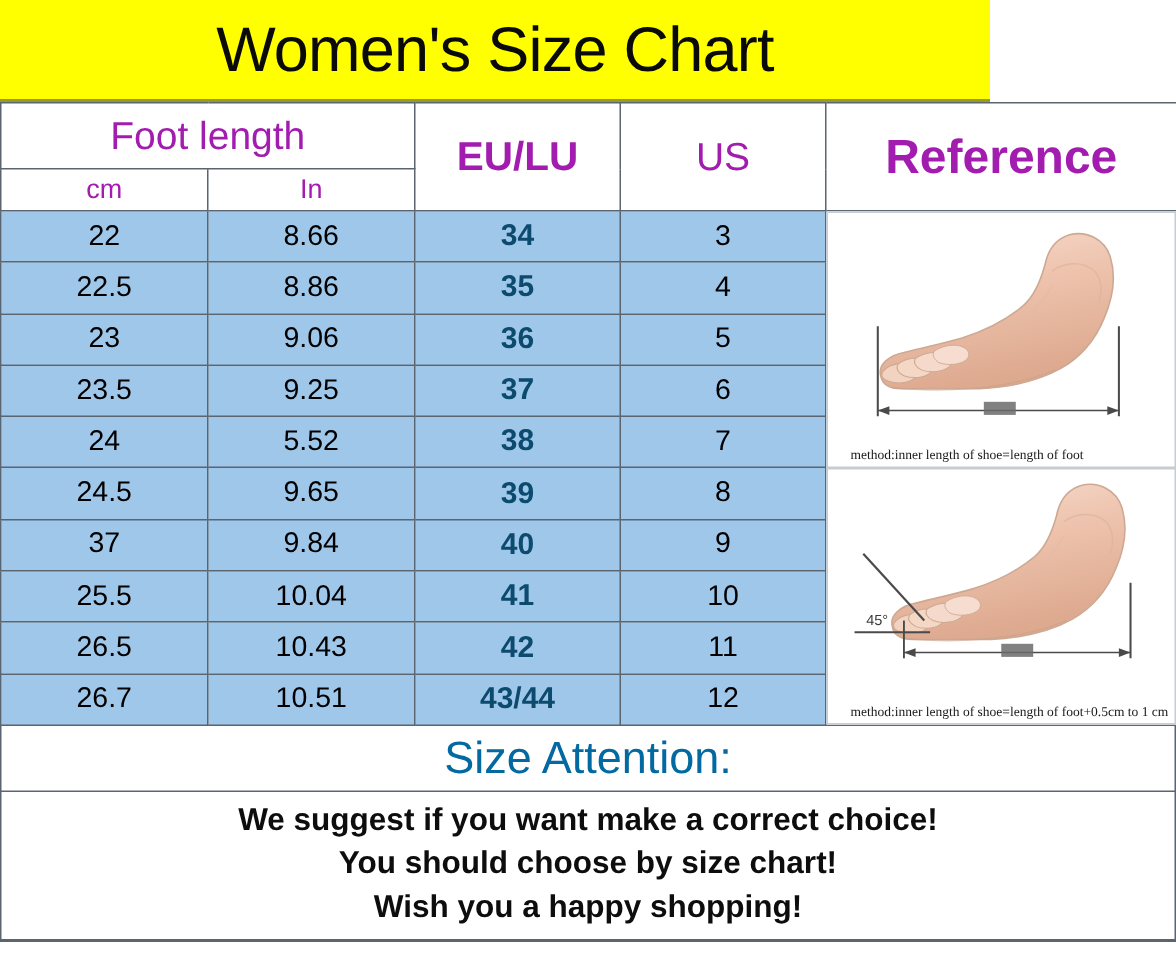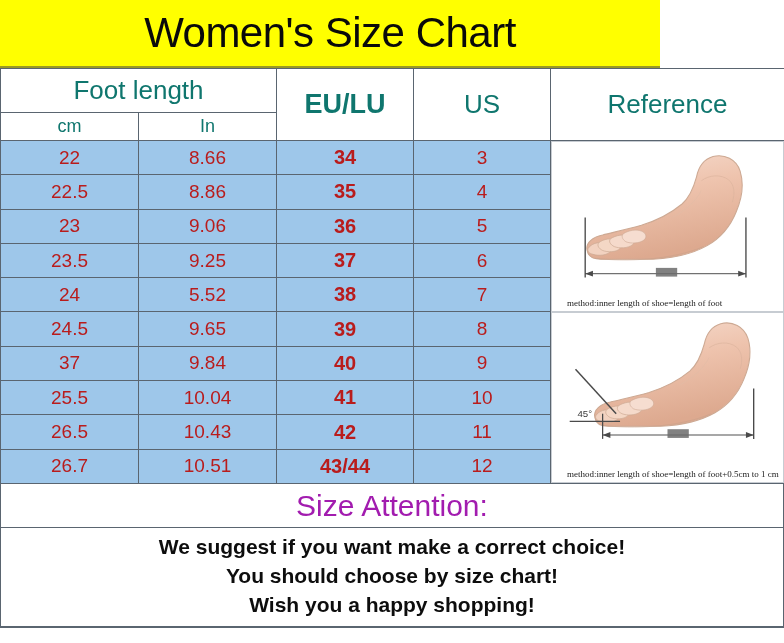--- a/index.html
+++ b/index.html
@@ -59,21 +59,21 @@
   
   col.c-cm   { width: 138px; }
   col.c-in   { width: 138px; }
   col.c-eu   { width: 137px; }
   col.c-us   { width: 137px; }
   col.c-ref  { width: 234px; }
 
   
   .hdr {
     background: #ffffff;
-    color: #0f766e;
+    color: #a21caf;
     font-weight: 400;
   }
   .hdr-footlength {
     height: 44px;
     font-size: 26px;
     font-family: "Liberation Sans", sans-serif;
   }
   .hdr-sub {
     height: 28px;
     font-size: 18px;
@@ -83,35 +83,35 @@
     font-size: 27px;
     font-weight: bold;
     height: 72px;
   }
   .hdr-us {
     font-size: 26px;
     font-weight: 400;
     height: 72px;
   }
   .hdr-ref {
-    font-size: 26px;
-    font-weight: 400;
+    font-size: 32px;
+    font-weight: 700;
     height: 72px;
   }
 
   
   .cell {
     background: #9EC7EA;
     height: 34px;
     font-size: 19px;
-    color: #b91c1c;
+    color: #000000;
     font-family: "Liberation Sans", sans-serif;
   }
   .cell-eu {
-    color: #b91c1c;
+    color: #0c4a6e;
     font-weight: bold;
     font-size: 20px;
   }
 
   
   .ref-cell {
     background: #ffffff;
     padding: 0;
     vertical-align: top;
   }
@@ -162,21 +162,21 @@
     border-right: 1px solid #5a6570;
     border-bottom: 1px solid #5a6570;
     box-sizing: border-box;
     display: flex;
     align-items: center;
     justify-content: center;
     background: #ffffff;
   }
   .attention-title {
     font-size: 30px;
-    color: #a21caf;
+    color: #0369a1;
     font-family: "Liberation Sans", sans-serif;
     font-weight: 400;
     line-height: 1;
   }
   .attention-body {
     width: 784px;
     border-left: 1px solid #5a6570;
     border-right: 1px solid #5a6570;
     border-bottom: 2px solid #5a6570;
     box-sizing: border-box;

